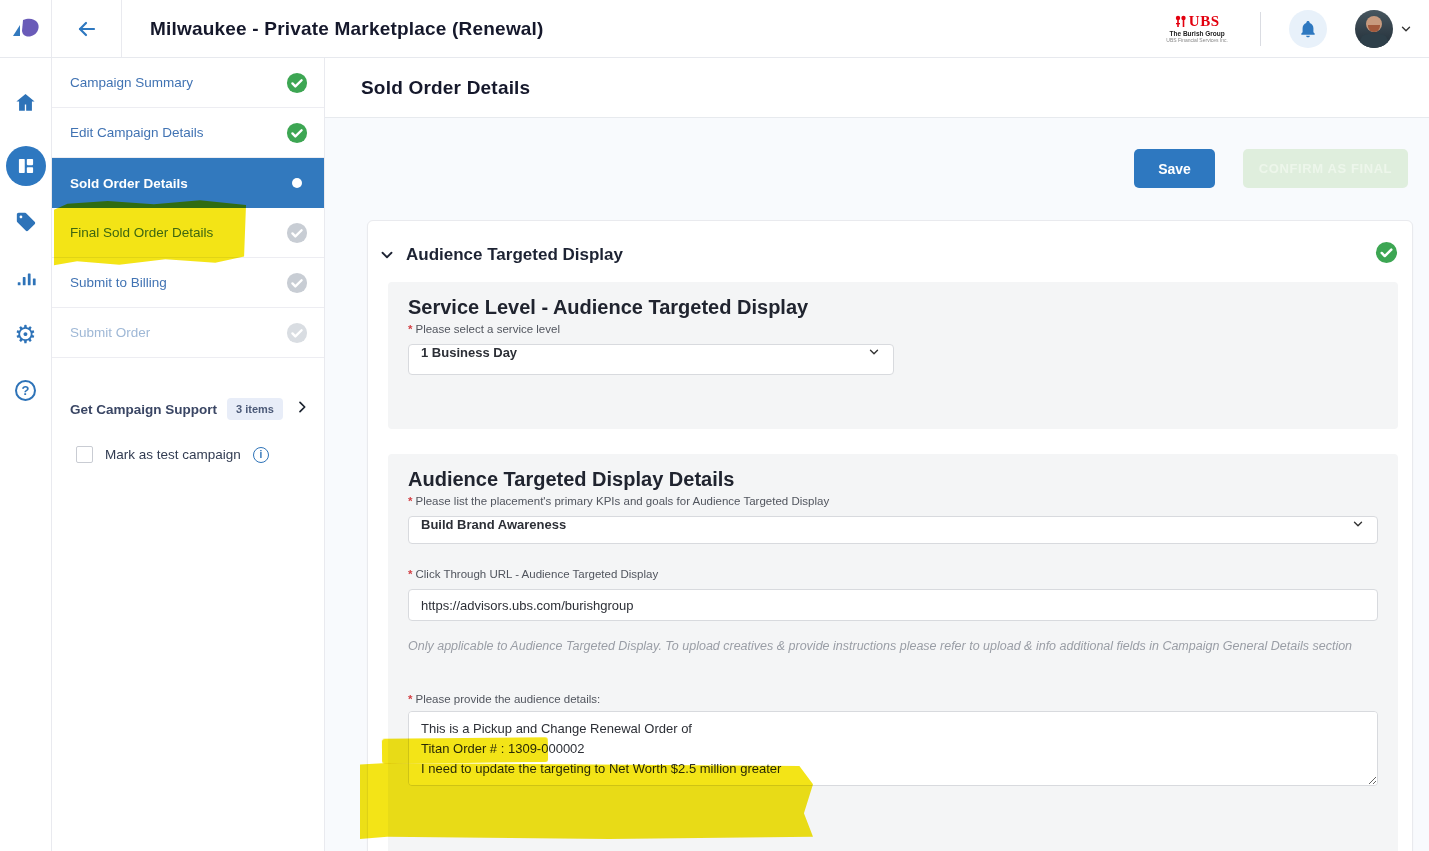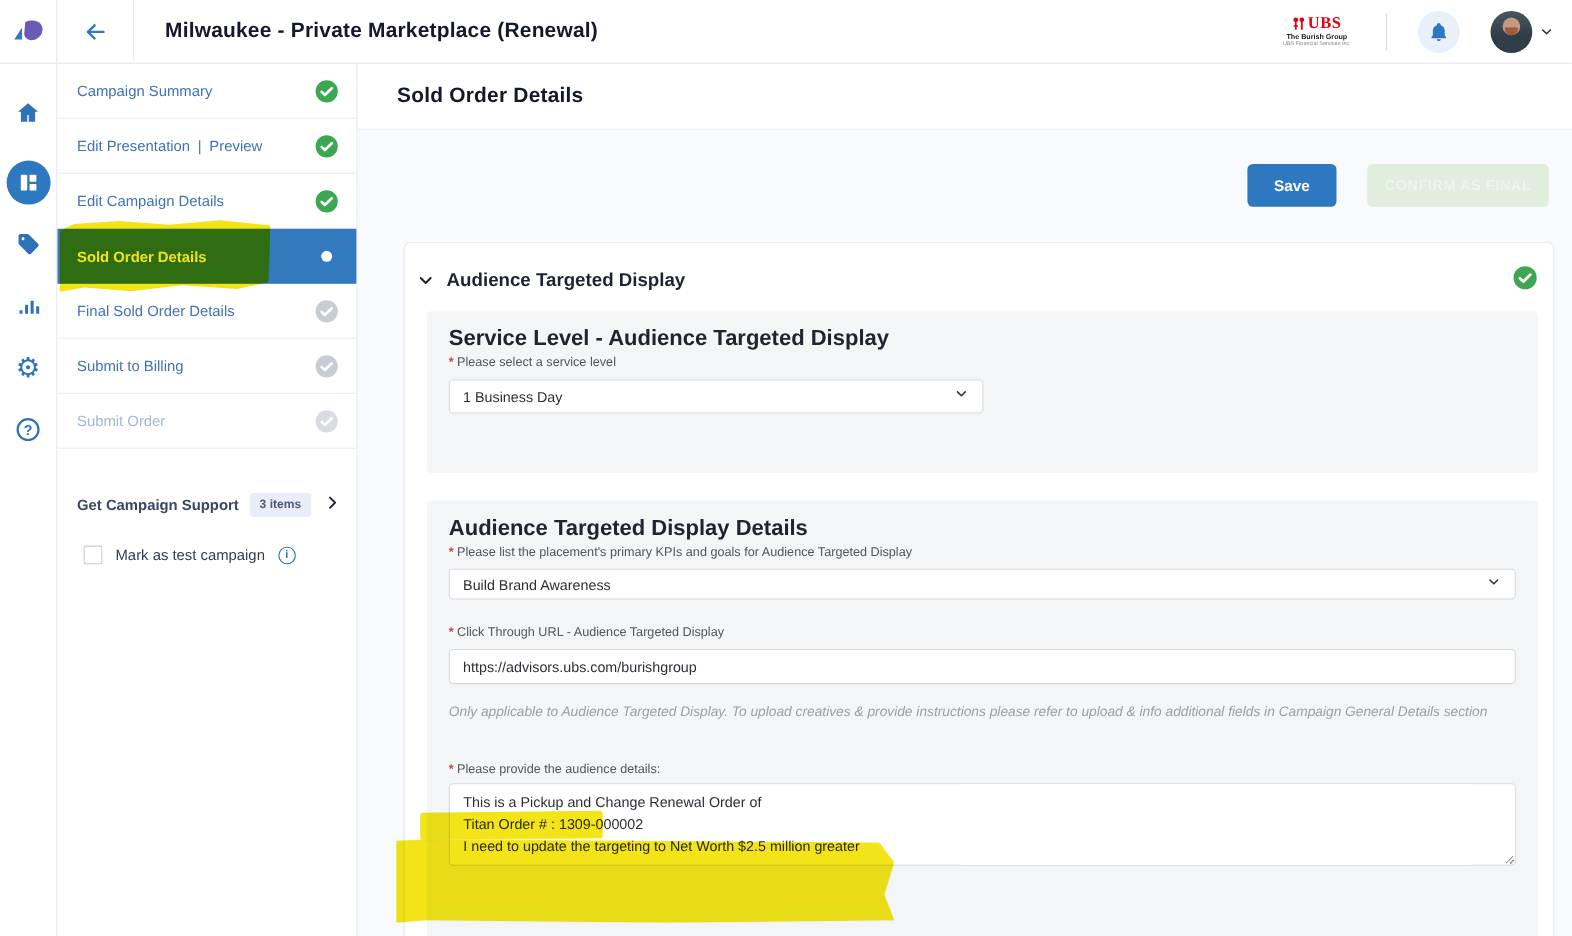--- a/index.html
+++ b/index.html
@@ -67,21 +67,21 @@
   .card-title { font-size:17px; font-weight:700; color:#1d2333; margin-left:10px; }
   .card-check { margin-left:auto; }
 
   .panel { background:#f4f5f6; border-radius:4px; margin:0 14px 0 20px; padding:14px 20px 20px 20px; }
   .panel-1 { height:147px; }
   .panel-2 { margin-top:25px; height:460px; }
   .panel-heading { font-size:20px; font-weight:700; color:#20242f; }
   .field-label { font-size:11.5px; color:#51555e; margin-top:4px; }
   .req { color:#d23f44; margin-right:3px; font-weight:700; }
 
-  .select { background:#fff; border:1px solid #d8dade; border-radius:4px; height:31px; display:flex; align-items:center; padding:0 12px; margin-top:9px; cursor:pointer; }
+  .select { background:#fff; border:1px solid #d8dade; border-radius:4px; height:31px; display:flex; padding:0 12px; margin-top:9px; cursor:pointer;font-weight:bold; }
   .select-value { font-size:13px; color:#2c2f36; }
   .select .chev { margin-left:auto; }
   .select-service { width:486px; }
   .select-wide { width:100%; height:28px; }
 
   .text-input { width:100%; height:32px; border:1px solid #d8dade; border-radius:4px; margin-top:9px; padding:0 12px; font-size:13px; color:#2c2f36; font-family:"Liberation Sans", sans-serif; background:#fff; }
   .gap-24 { margin-top:24px; }
   .note { font-size:12.5px; font-style:italic; color:#9a9ea6; line-height:24px; margin-top:13px; max-width:1000px; }
   .audience-label { margin-top:35px; }
   .textarea { width:100%; height:75px; border:1px solid #d8dade; border-radius:4px; margin-top:6px; padding:7px 12px; font-size:13px; line-height:20px; color:#2c2f36; font-family:"Liberation Sans", sans-serif; background:#fff; resize:both; }
@@ -189,31 +189,20 @@
   <div class="nav-item">
     <span class="nav-label">Campaign Summary</span>
     <span class="nav-status">
       <svg width="22" height="22" viewBox="0 0 24 24">
         <circle cx="12" cy="12" r="11" fill="#3da653"></circle>
           <path d="M7 12.5l3.2 3.2L17 9" stroke="#fff" stroke-width="2.6" fill="none" stroke-linecap="round" stroke-linejoin="round"></path>
       </svg>
     </span>
   </div>
 
-  <div class="nav-item">
-    <span class="nav-label">Edit Presentation</span>
-    <span class="nav-sep">|</span>
-    <span class="nav-label">Preview</span>
-    <span class="nav-status">
-      <svg width="22" height="22" viewBox="0 0 24 24">
-        <circle cx="12" cy="12" r="11" fill="#3da653"></circle>
-          <path d="M7 12.5l3.2 3.2L17 9" stroke="#fff" stroke-width="2.6" fill="none" stroke-linecap="round" stroke-linejoin="round"></path>
-      </svg>
-    </span>
-  </div>
 
   <div class="nav-item">
     <span class="nav-label">Edit Campaign Details</span>
     <span class="nav-status">
       <svg width="22" height="22" viewBox="0 0 24 24">
         <circle cx="12" cy="12" r="11" fill="#3da653"></circle>
           <path d="M7 12.5l3.2 3.2L17 9" stroke="#fff" stroke-width="2.6" fill="none" stroke-linecap="round" stroke-linejoin="round"></path>
       </svg>
     </span>
   </div>

